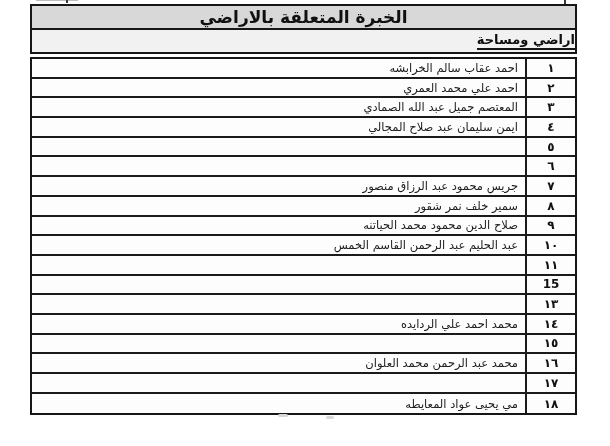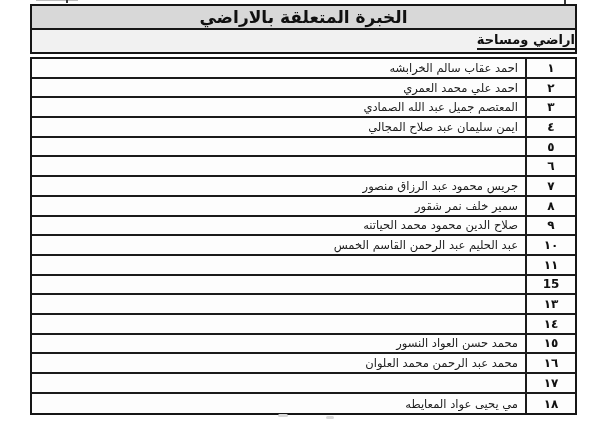--- a/index.html
+++ b/index.html
@@ -133,25 +133,25 @@
   <div class="row">
     <div class="cell num">15</div>
   </div>
 
   <div class="row">
     <div class="cell num">١٣</div>
   </div>
 
   <div class="row">
     <div class="cell num">١٤</div>
+    <div class="cell name">محمد احمد علي الردايده</div>
   </div>
 
   <div class="row">
     <div class="cell num">١٥</div>
-    <div class="cell name">محمد حسن العواد النسور</div>
   </div>
 
   <div class="row">
     <div class="cell num">١٦</div>
     <div class="cell name">محمد عبد الرحمن محمد العلوان</div>
   </div>
 
   <div class="row">
     <div class="cell num">١٧</div>
   </div>

